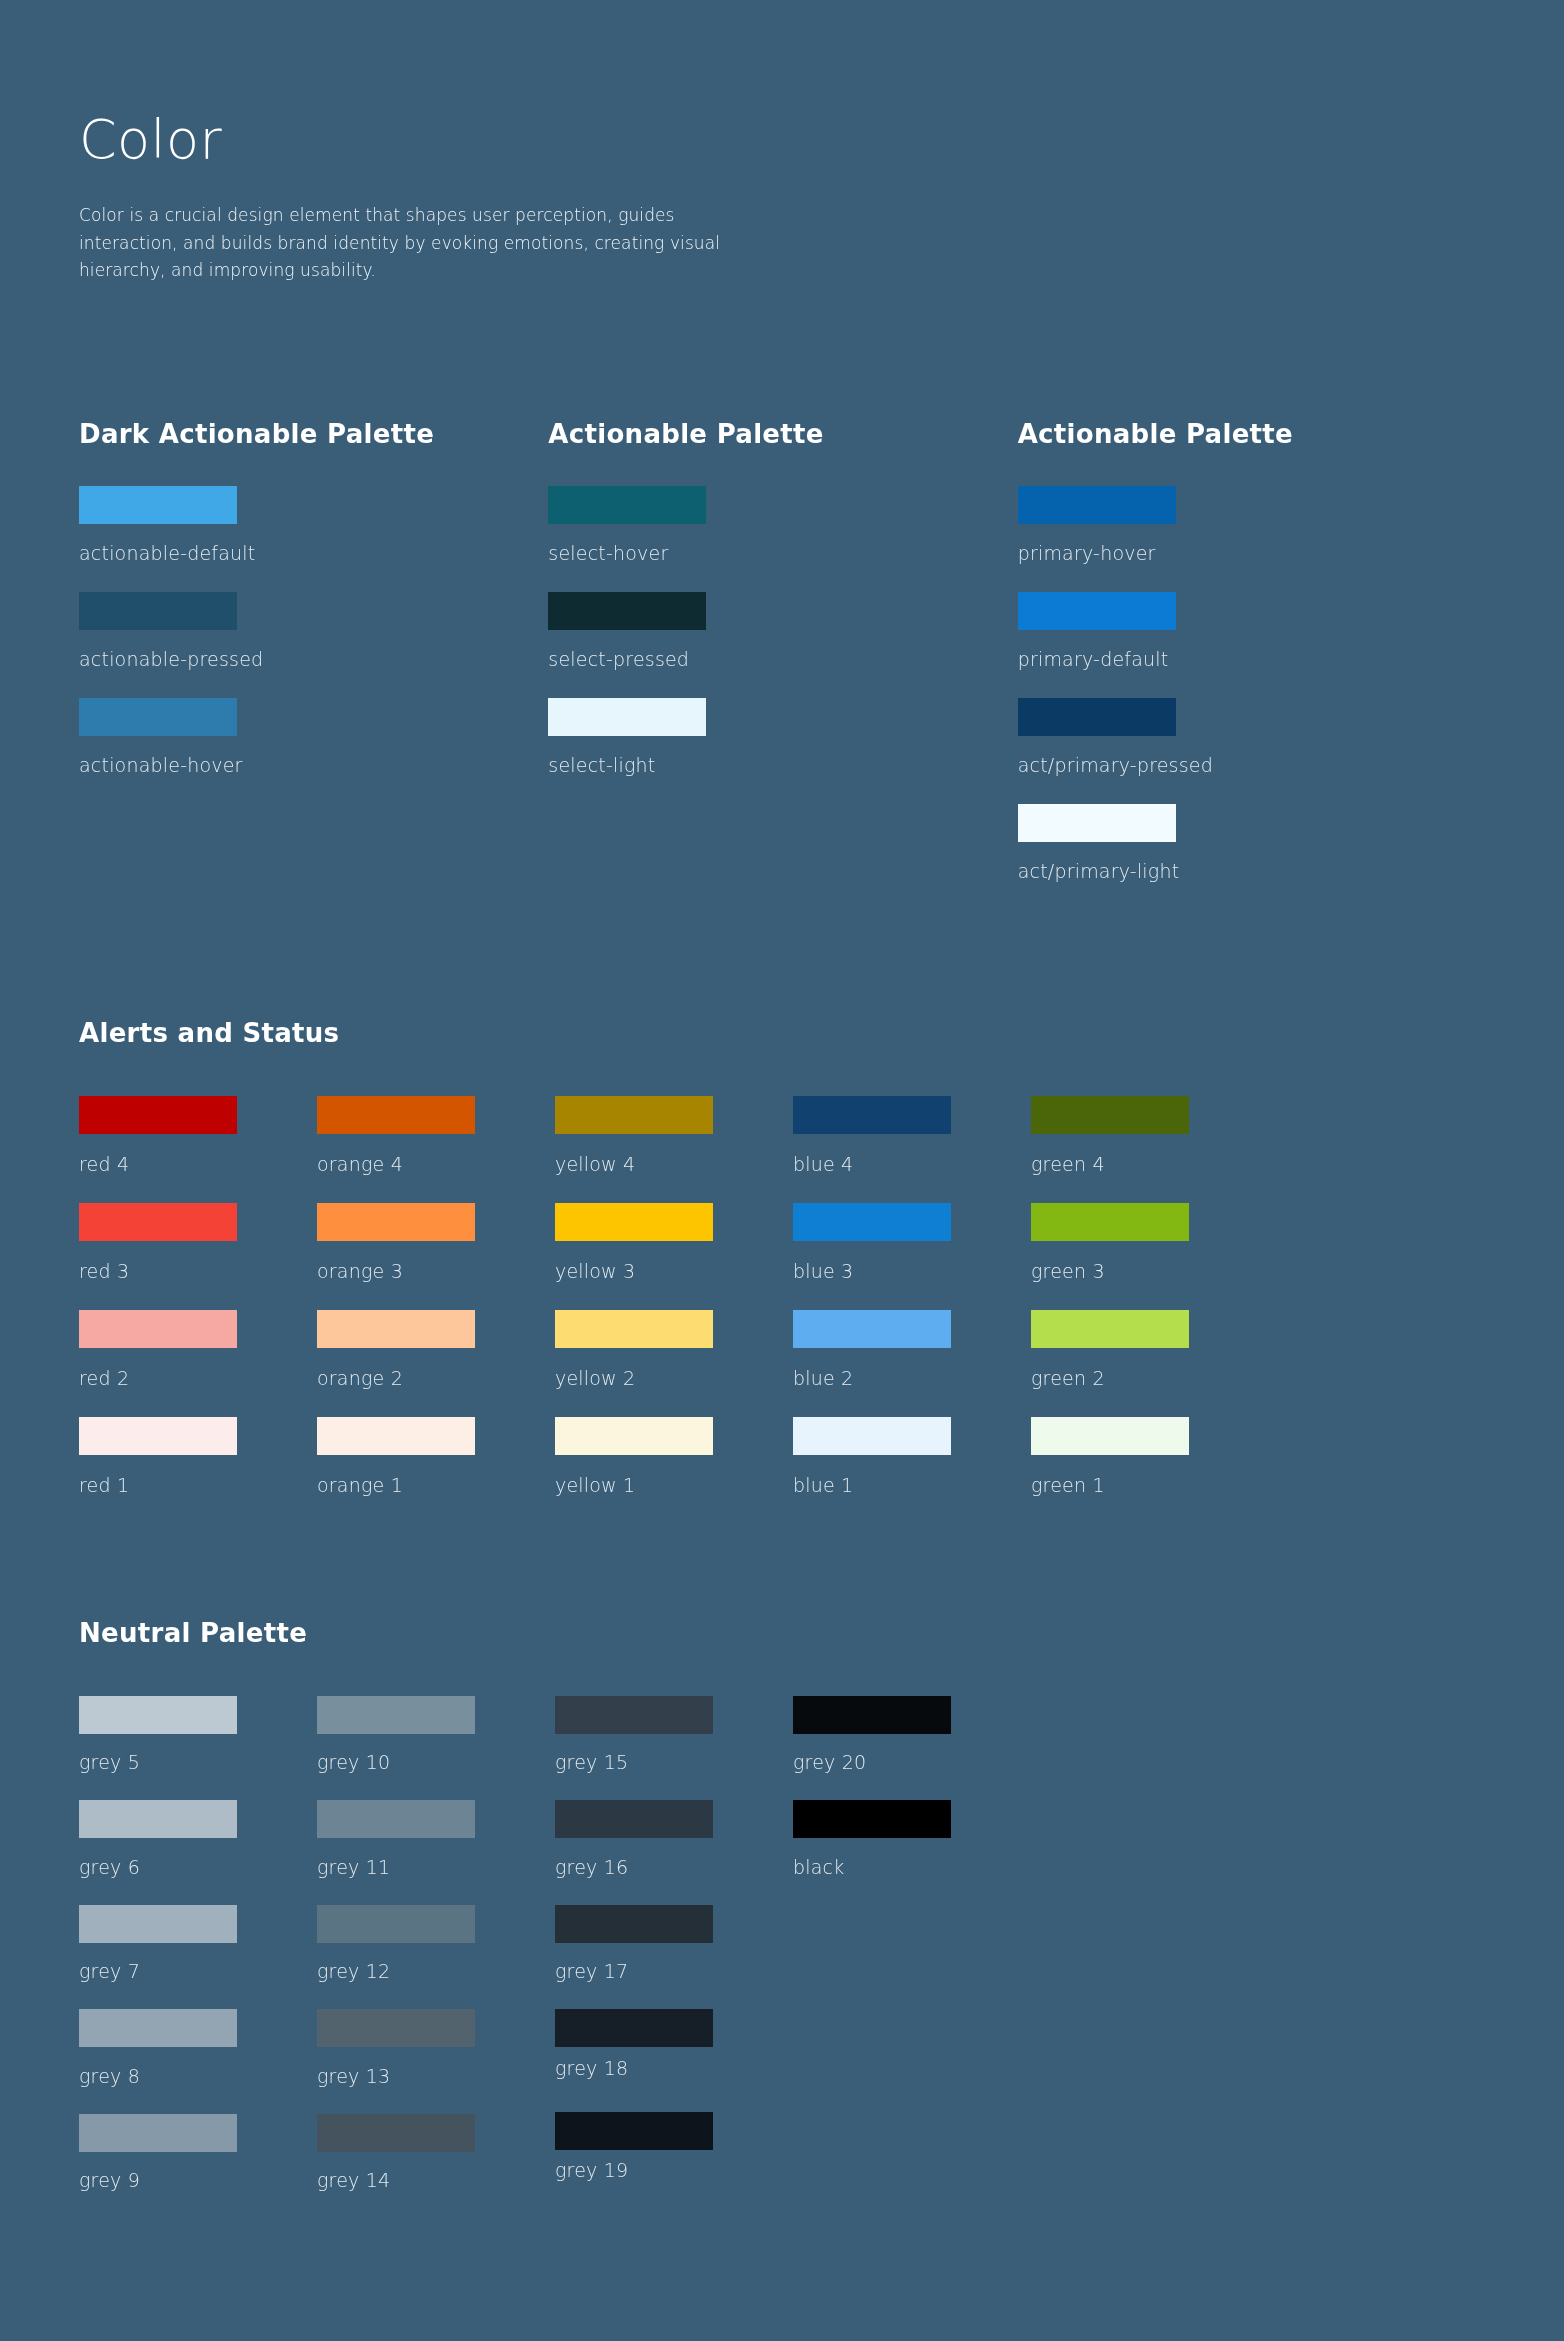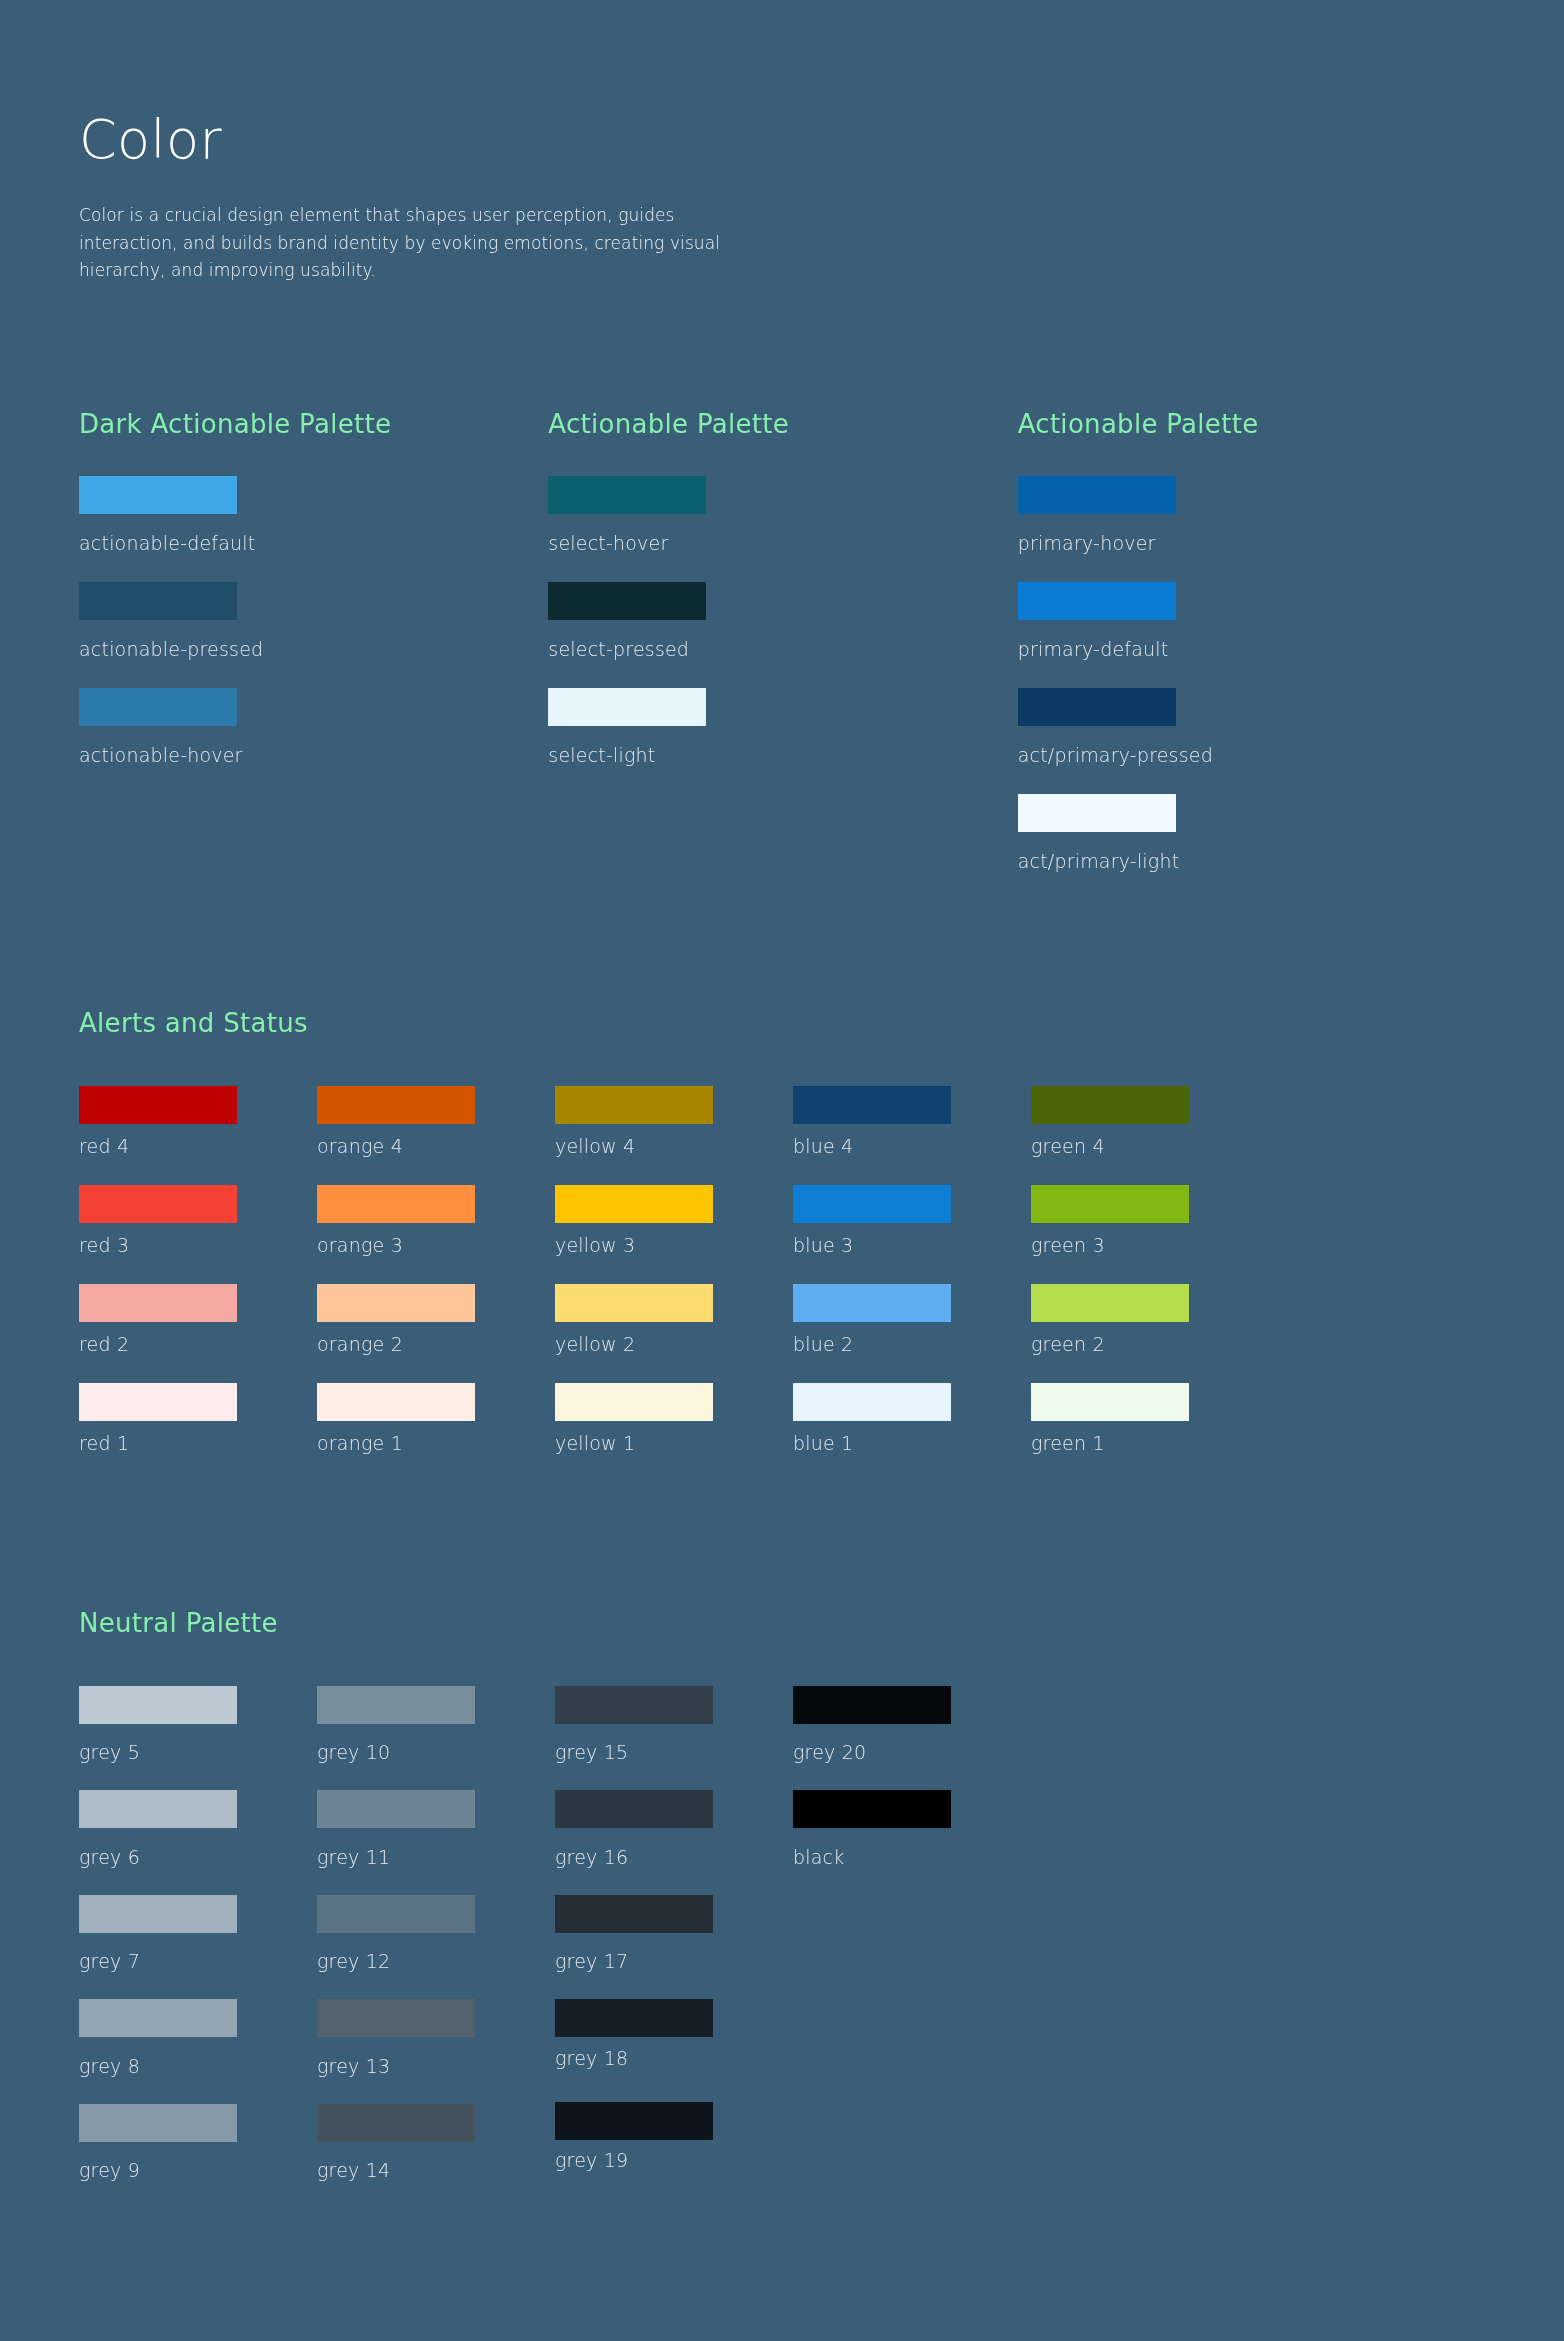--- a/index.html
+++ b/index.html
@@ -47,23 +47,24 @@
     font-weight: 300;
     line-height: 1.62;
     color: #f2f6f9;
     max-width: 674px;
     letter-spacing: 0.1px;
   }
 
   
   .section-title {
     font-size: 26px;
-    font-weight: 400;
-    color: #86efac;
+    font-weight: 700;
+    color: #ffffff;
     letter-spacing: 0.3px;
+    margin-top: 10px;
   }
 
   .swatch {
     width: 158px;
     height: 38px;
     display: block;
   }
 
   .swatch-label {
     font-size: 19px;
@@ -94,21 +95,21 @@
     left: 79px;
     top: 1008px;
     width: 1408px;
   }
   .alerts .section-title { margin-bottom: 48px; }
   .grid5 {
     display: grid;
     grid-template-columns: repeat(5, 238px);
     grid-row-gap: 28px;
   }
-  .grid5 .swatch-item .swatch-label { margin-top: 11px; }
+  .grid5 .swatch-item .swatch-label { margin-top: 19px; }
 
   
   .neutral {
     position: absolute;
     left: 79px;
     top: 1608px;
     width: 1408px;
   }
   .neutral .section-title { margin-bottom: 48px; }
   .neutral-grid {

